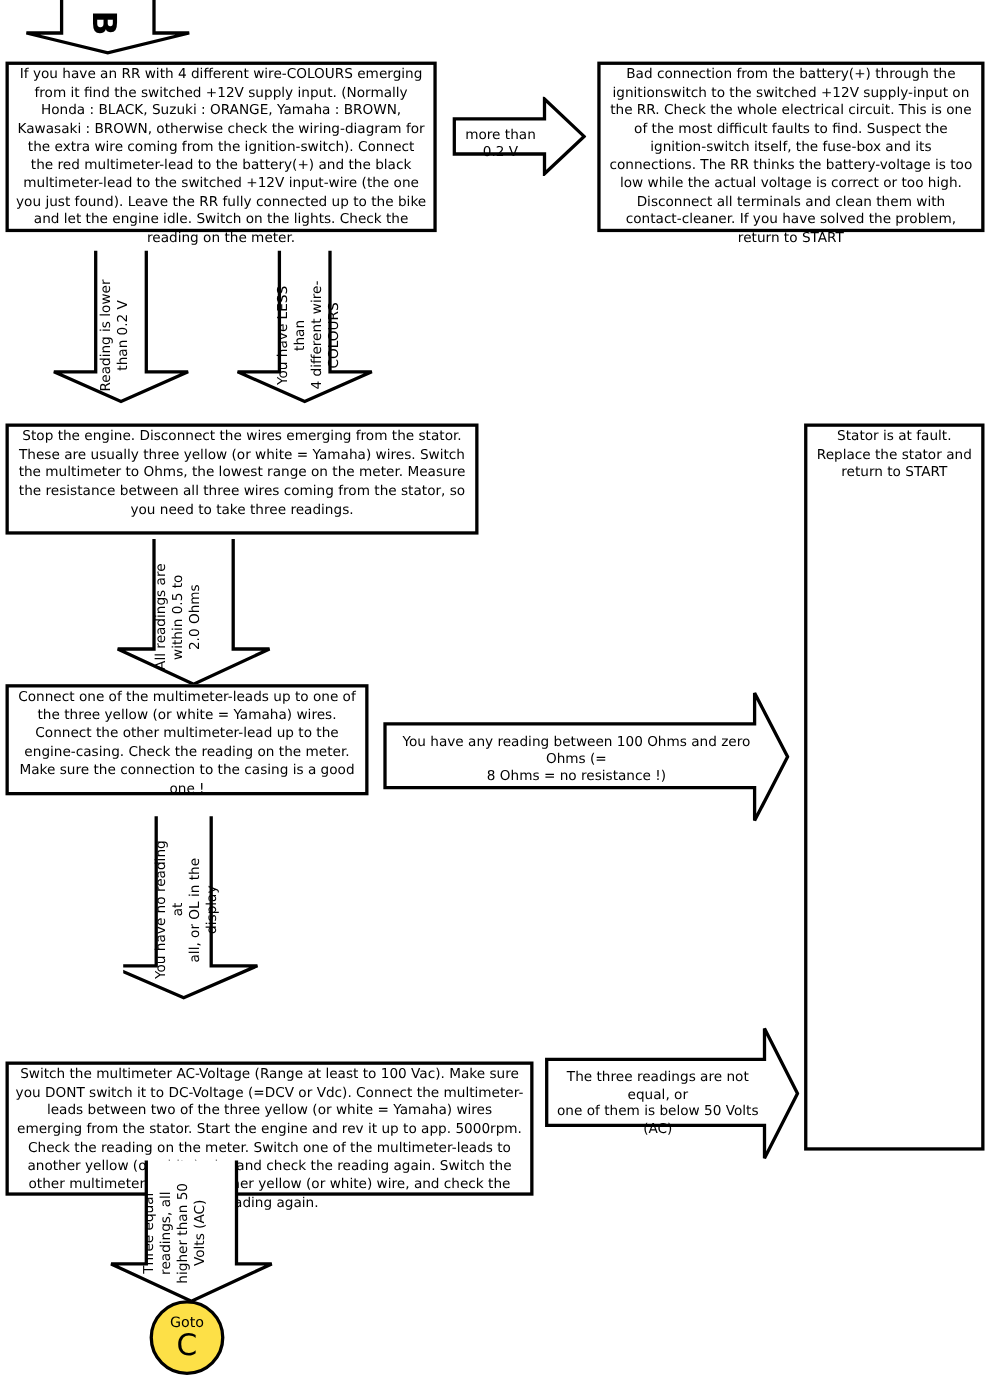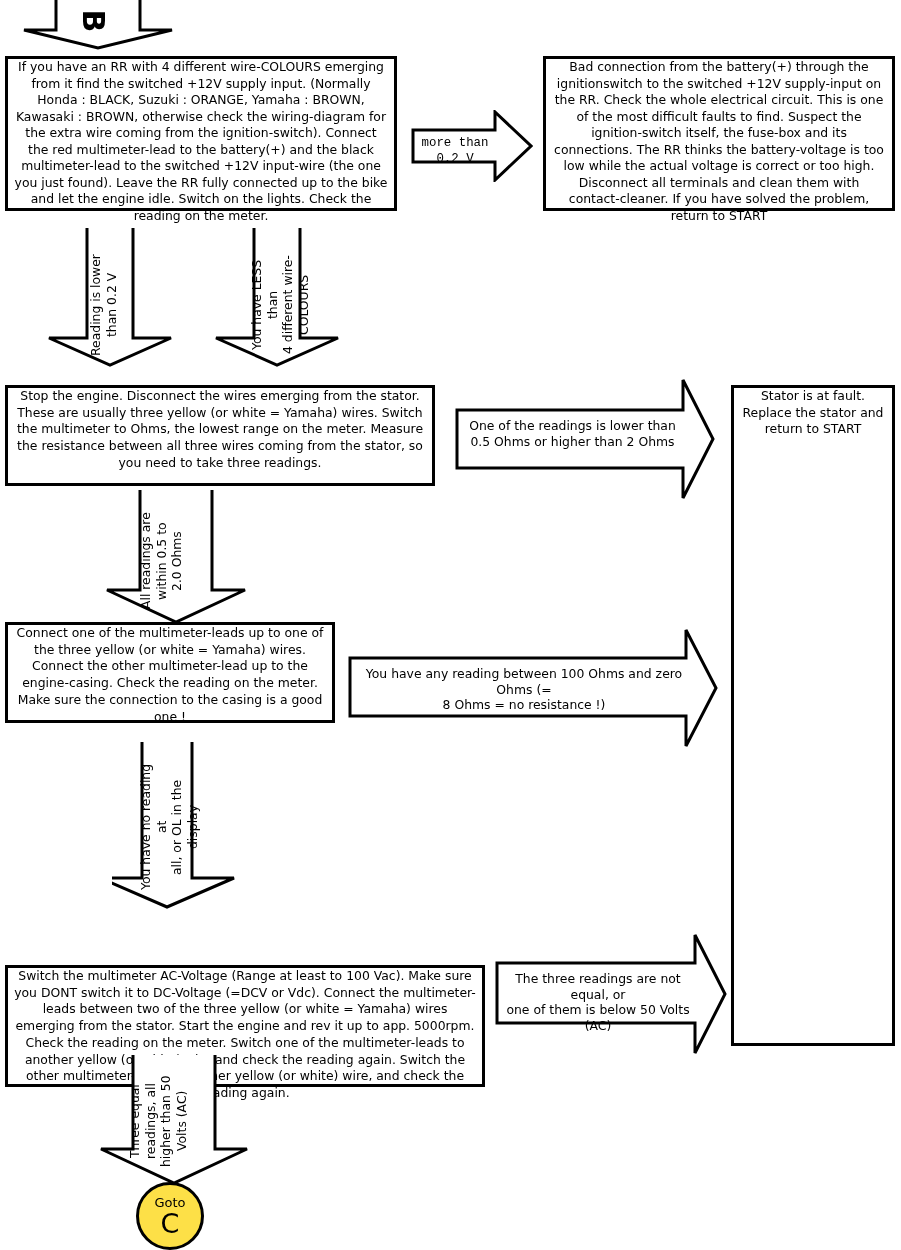--- a/index.html
+++ b/index.html
@@ -94,21 +94,21 @@
     <svg width="156" height="50" viewBox="0 0 156 50">
       <polygon points="36,-10 120,-10 120,30 152,30 78,48 4,30 36,30" fill="#ffffff" stroke="#000000" stroke-width="3"></polygon>
     </svg>
     <span class="entry-letter" style="left:62px; top:6px;">B</span>
   </div>
 
   <div class="box" style="left:5px; top:56px; width:392px; height:155px; font-size:12.4px; line-height:1.33;">
     <span class="txt">If you have an RR with 4 different wire-COLOURS emerging from it find the switched +12V supply input. (Normally Honda : BLACK, Suzuki : ORANGE, Yamaha : BROWN, Kawasaki : BROWN, otherwise check the wiring-diagram for the extra wire coming from the ignition-switch).  Connect the red multimeter-lead to the battery(+) and the black multimeter-lead to the switched +12V input-wire (the one you just found). Leave the RR fully connected up to the bike and let the engine idle. Switch on the lights. Check the reading on the meter.</span>
   </div>
 
-  <div class="arrow-wrap" style="left:411px; top:110px; width:122px; height:72px;font-family:Liberation Mono, monospace;">
+  <div class="arrow-wrap" style="left:411px; top:88px; width:122px; height:72px;">
     <svg width="122" height="72" viewBox="0 0 122 72">
       <polygon points="2,20 84,20 84,2 120,36 84,70 84,52 2,52" fill="#ffffff" stroke="#000000" stroke-width="3"></polygon>
     </svg>
     <span class="arrow-label" style="left:4px; top:26px; width:80px; font-size:12.4px;">more than 0.2 V</span>
   </div>
 
   <div class="box" style="left:543px; top:56px; width:352px; height:155px; font-size:12.4px; line-height:1.33;">
     <span class="txt">Bad connection from the battery(+) through the ignitionswitch to the switched +12V supply-input on the RR. Check the whole electrical circuit. This is one of the most difficult faults to find. Suspect the ignition-switch itself, the fuse-box and its connections. The RR thinks the battery-voltage is too low while the actual voltage is correct or too high. Disconnect all terminals and clean them with contact-cleaner. If you have solved the problem, return to START</span>
   </div>
 
@@ -126,27 +126,20 @@
     </svg>
     <span class="arrow-label vert" style="left:36px; top:22px; width:110px; height:110px; font-size:12.4px;">You have LESS than
 4 different wire-
 COLOURS</span>
   </div>
 
   <div class="box" style="left:5px; top:385px; width:430px; height:101px; font-size:12.4px; line-height:1.35;">
     <span class="txt">Stop the engine. Disconnect the wires emerging from the stator. These are usually three yellow (or white = Yamaha) wires. Switch the multimeter to Ohms, the lowest range on the meter. Measure the resistance between all three wires coming from the stator, so you need to take three readings.</span>
   </div>
 
-  <div class="arrow-wrap" style="left:455px; top:378px; width:260px; height:122px;">
-    <svg width="260" height="122" viewBox="0 0 260 122">
-      <polygon points="2,32 228,32 228,2 258,61 228,120 228,90 2,90" fill="#ffffff" stroke="#000000" stroke-width="3"></polygon>
-    </svg>
-    <span class="arrow-label" style="left:10px; top:40px; width:215px; font-size:12.4px;">One of the readings is lower than
-0.5 Ohms or higher than 2 Ohms</span>
-  </div>
 
   <div class="box" style="left:731px; top:385px; width:164px; height:661px; font-size:12.4px; line-height:1.35;">
     <span class="txt">Stator is at fault. Replace the stator and return to START</span>
   </div>
 
   <div class="arrow-wrap" style="left:88px; top:490px; width:160px; height:135px;">
     <svg width="160" height="135" viewBox="0 0 160 135">
       <polygon points="52,-6 124,-6 124,100 157,100 88,132 19,100 52,100" fill="#ffffff" stroke="#000000" stroke-width="3"></polygon>
     </svg>
     <span class="arrow-label vert" style="left:50px; top:16px; width:104px; height:110px; font-size:12.4px;">All readings are

